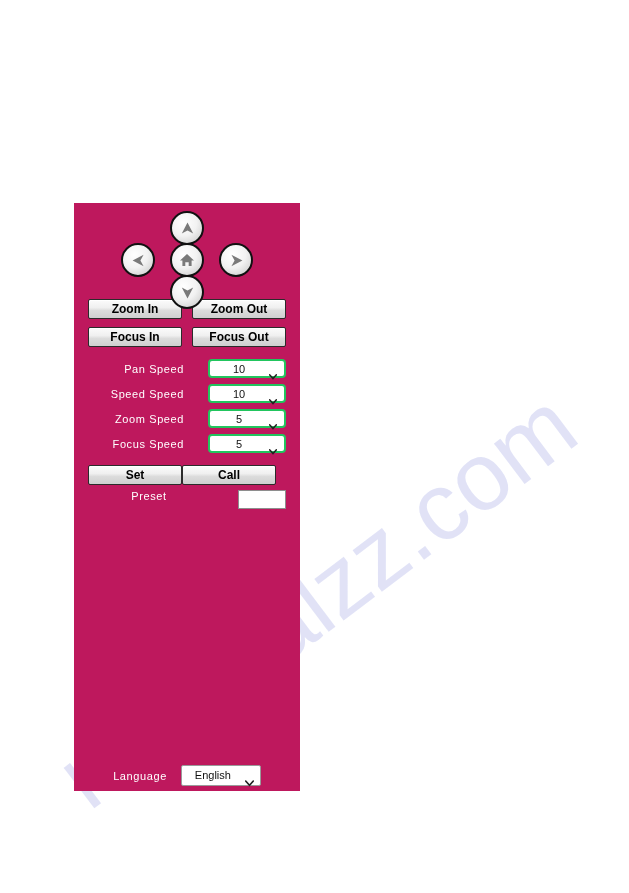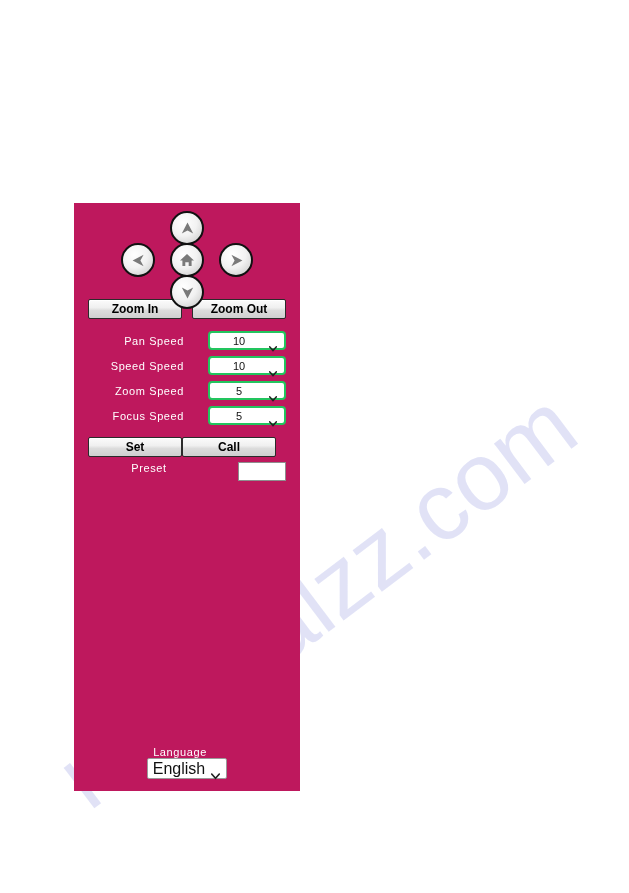--- a/index.html
+++ b/index.html
@@ -196,43 +196,42 @@
     border-radius: 3px;
   }
   .ptzback-row .select .sel-value { line-height: 18px; }
   .ptzback-row .spacer { flex: 1; }
   .ptzback-row .btn { width: 108px; }
 
   
   .lang-row {
     position: absolute;
     left: 0;
-    bottom: 12px;
+    bottom: 5px;
     width: 100%;
     display: flex;
     align-items: center;
     justify-content: center;
-    flex-direction: column;
   }
   .lang-label {
     color: #ffffff;
     font-family: "Liberation Sans", sans-serif;
     font-size: 11px;
     letter-spacing: 0.6px;
     margin-right: 14px;
   }
   .lang-row .select {
     width: 80px;
     height: 21px;
     border-radius: 2px;
     border: 1px solid #9a9a9a;
   }
   .lang-row .select .sel-value {
     line-height: 19px;
-    font-size: 16px;
+    font-size: 11px;
   }
 </style>
 </head>
 <body>
 
 <div id="watermark">
   <div class="wm-text wm-a">manualzz.com</div>
 </div>
 
 <div id="ptz-panel">
@@ -278,20 +277,24 @@
         </svg>
       </span>
     </div>
   </div>
 
   <div class="btn-row">
     <div class="btn">Zoom In</div>
     <div class="btn">Zoom Out</div>
   </div>
 
+  <div class="btn-row">
+    <div class="btn">Focus In</div>
+    <div class="btn">Focus Out</div>
+  </div>
 
   <div class="speed-list">
 
     <div class="speed-row">
       <div class="speed-label">Pan Speed</div>
       <div class="select">
         <span class="sel-value">10</span>
         <span class="chev">
           <svg width="8" height="6" viewBox="0 0 8 6">
               <path d="M0.6 0.8 L4 4.6 L7.4 0.8" stroke="#222" stroke-width="1.5" fill="none" stroke-linecap="round"></path>

